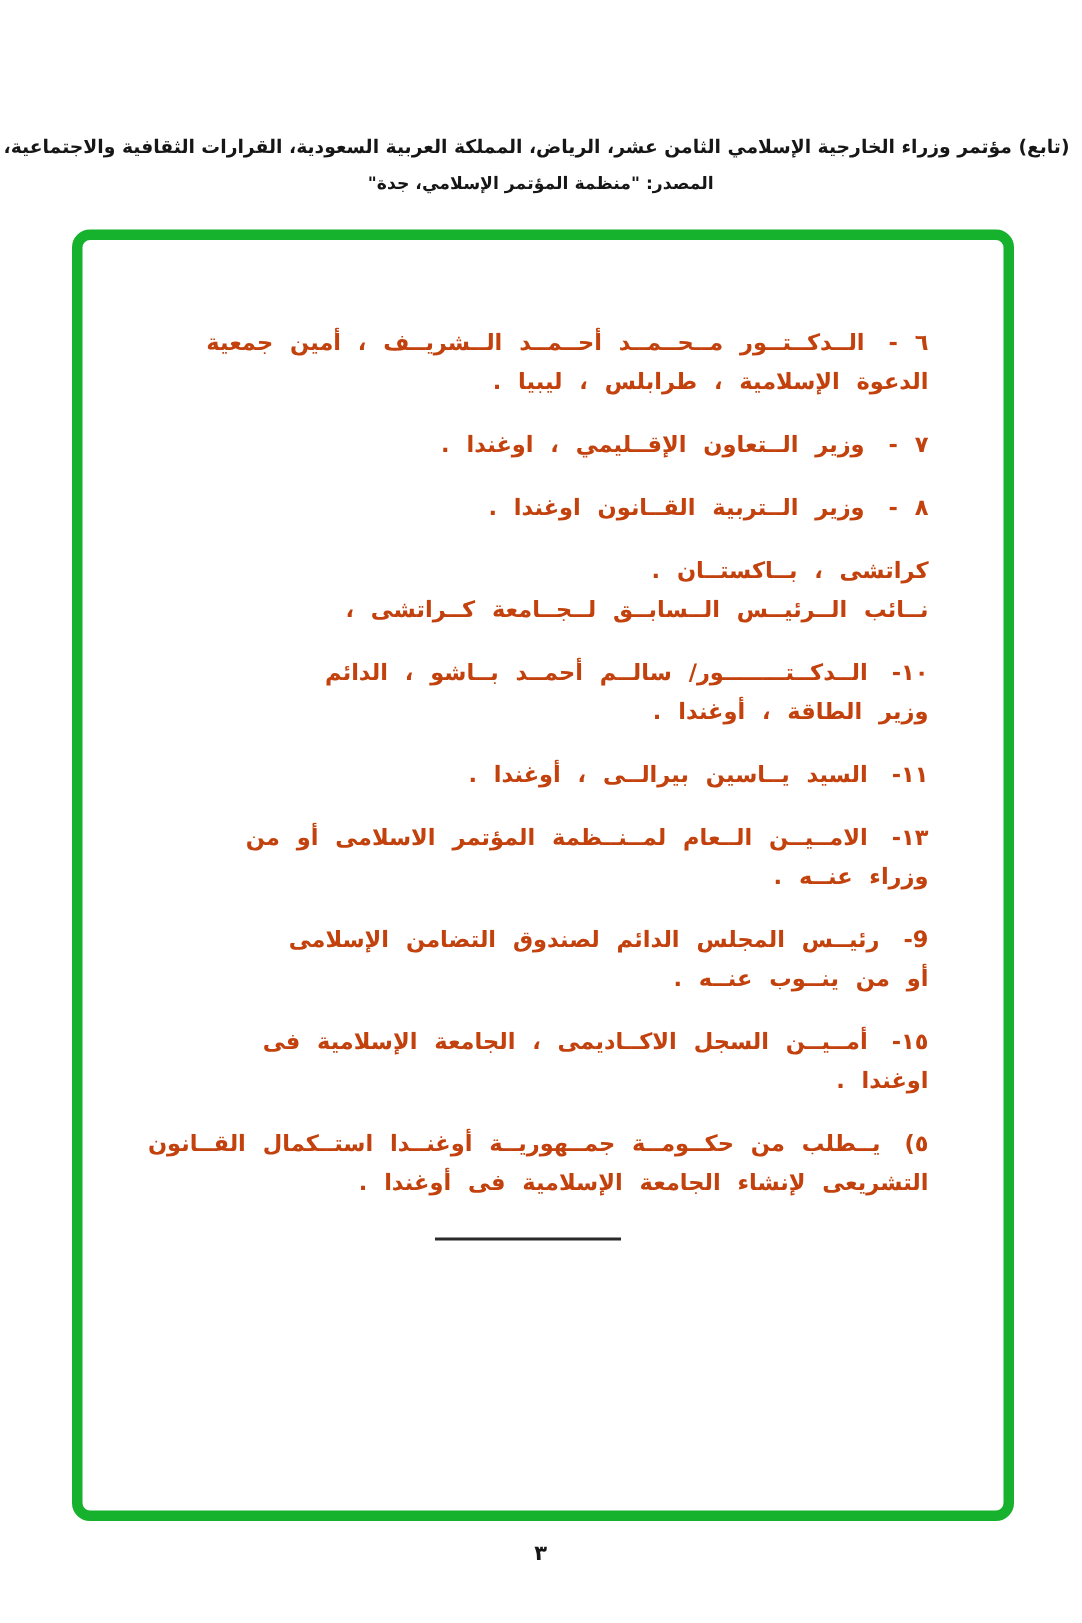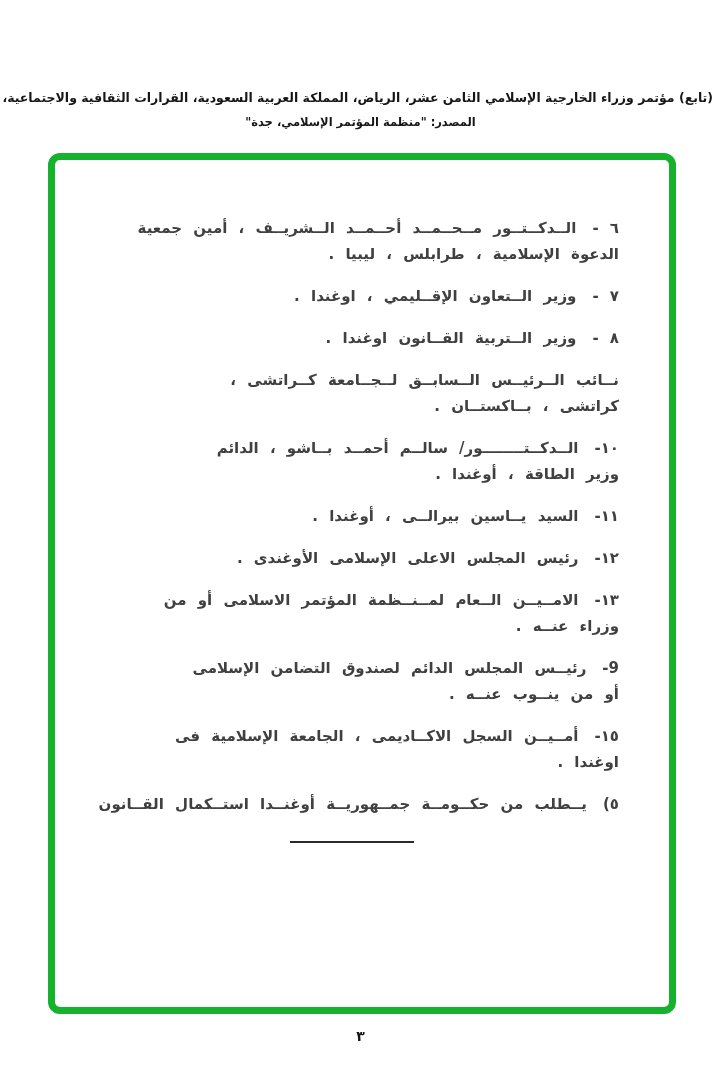--- a/index.html
+++ b/index.html
@@ -50,21 +50,21 @@
     border-radius: 12px;
     background: #ffffff;
   }
 
   
   .content {
     direction: rtl;
     padding: 55px 50px 0 30px;
     font-weight: bold;
     font-size: 15px;
-    color: #404040;
+    color: #c2410c;
   }
   .item { margin-bottom: 16px; }
   .line {
     line-height: 26px;
     word-spacing: 6px;
     white-space: nowrap;
   }
   .line.first { text-align: right; }
   .line.cont  { white-space: normal; }
   .num {
@@ -109,53 +109,51 @@
 
     <div class="item">
       <div class="line first"><span class="num">٧ -</span><span>وزير الــتعاون الإقــليمي ، اوغندا .</span></div>
     </div>
 
     <div class="item">
       <div class="line first"><span class="num">٨ -</span><span>وزير الــتربية القــانون اوغندا .</span></div>
     </div>
 
     <div class="item">
+      <div class="line cont">كراتشى ، بــاكستــان .</div>
       <div class="line cont">نــائب الــرئيــس الــسابــق لــجــامعة كــراتشى ،</div>
-      <div class="line cont">كراتشى ، بــاكستــان .</div>
     </div>
 
     <div class="item">
       <div class="line first"><span class="num">١٠-</span><span>الــدكــتــــــــور/  سالــم أحمــد بــاشو ، الدائم</span></div>
       <div class="line cont">وزير الطاقة ، أوغندا .</div>
     </div>
 
     <div class="item">
       <div class="line first"><span class="num">١١-</span><span>السيد يــاسين بيرالــى ، أوغندا .</span></div>
     </div>
 
-    <div class="item">
-      <div class="line first"><span class="num">١٢-</span><span>رئيس المجلس الاعلى الإسلامى الأوغندى .</span></div>
-    </div>
 
     <div class="item">
       <div class="line first"><span class="num">١٣-</span><span>الامــيــن الــعام لمــنــظمة المؤتمر الاسلامى أو من</span></div>
       <div class="line cont">وزراء عنــه .</div>
     </div>
 
     <div class="item">
       <div class="line first"><span class="num">9-</span><span>رئيــس المجلس الدائم لصندوق التضامن الإسلامى</span></div>
       <div class="line cont">أو من ينــوب عنــه .</div>
     </div>
 
     <div class="item">
       <div class="line first"><span class="num">١٥-</span><span>أمــيــن السجل الاكــاديمى ، الجامعة الإسلامية فى</span></div>
       <div class="line cont">اوغندا .</div>
     </div>
 
     <div class="item">
       <div class="line first"><span class="num">٥)</span><span>يــطلب من حكــومــة جمــهوريــة أوغنــدا استــكمال القــانون</span></div>
+      <div class="line cont">التشريعى لإنشاء الجامعة الإسلامية فى أوغندا .</div>
     </div>
 
     <div class="end-divider"></div>
   </div>
 </div>
 
 <div class="pagenum">٣</div>
 
 </body></html>

